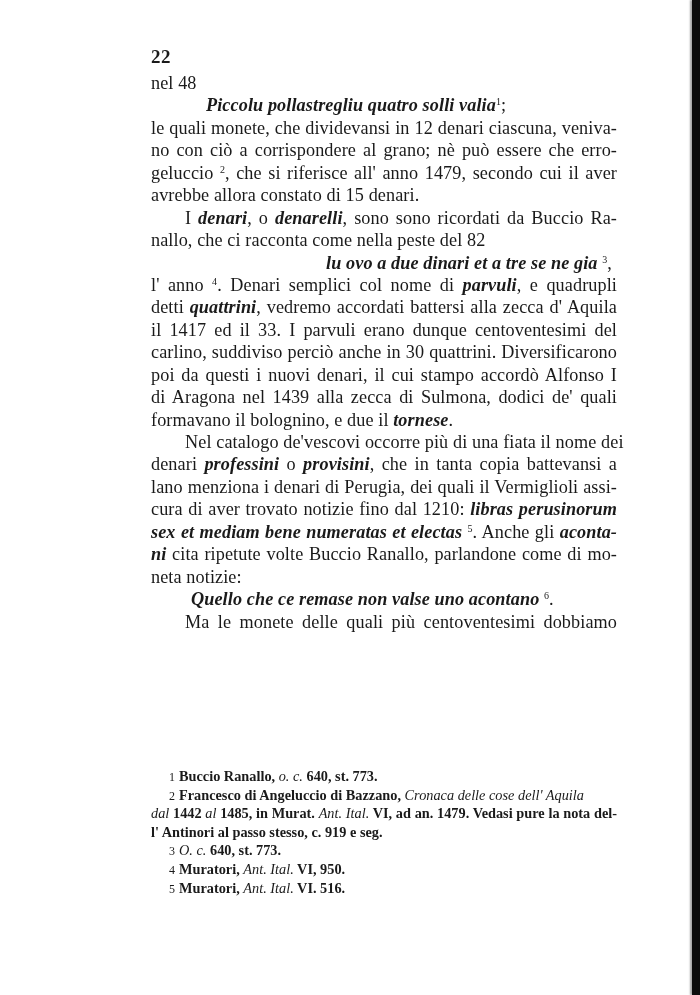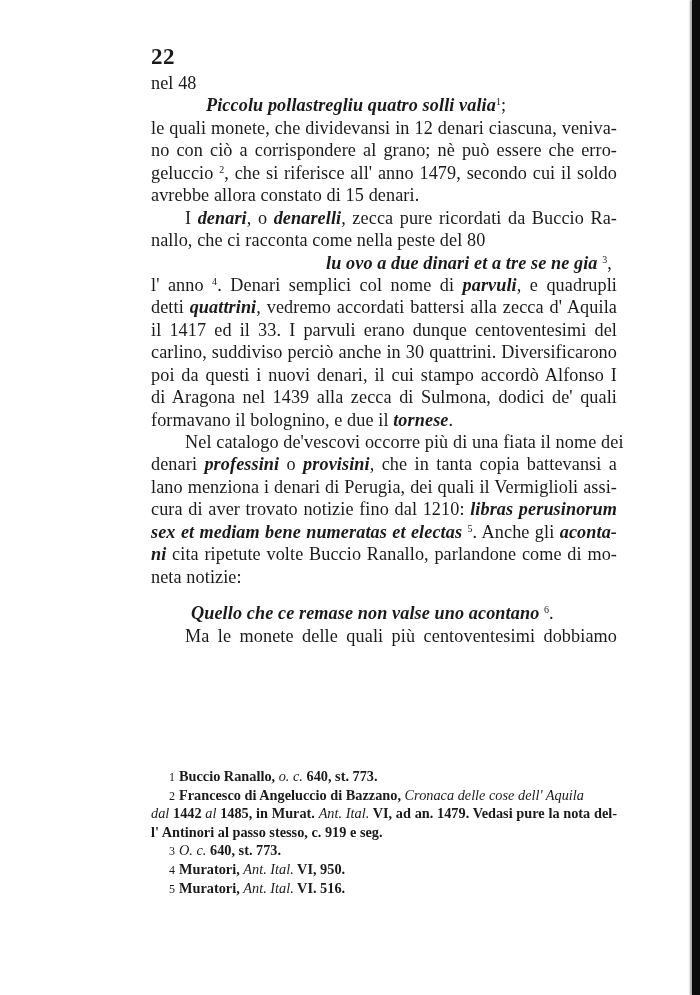--- a/index.html
+++ b/index.html
@@ -21,21 +21,21 @@
       background: #0d0d0d;
       box-shadow: -2px 0 2px rgba(0,0,0,0.35);
     }
     .page {
       position: absolute;
       left: 151px;
       top: 46px;
       width: 466px;
     }
     .page-number {
-      font-size: 23px;
+      font-size: 19px;
       font-weight: bold;
       line-height: 22px;
       height: 22px;
       margin-bottom: 4px;
       letter-spacing: 0.5px;
     }
     .body-text {
       font-size: 18.2px;
       line-height: 22.45px;
       letter-spacing: 0.1px;
@@ -46,21 +46,21 @@
       text-align: justify;
       text-align-last: justify;
       height: 22.45px;
       overflow: visible;
     }
     .line.last { text-align-last: left; }
     .line.indent { padding-left: 34px; }
     .line.verse { text-align-last: left; }
     .verse-1 { padding-left: 55px; }
     .verse-2 { padding-left: 175px; }
-    .verse-3 { padding-left: 40px; margin-top: 14px; }
+    .verse-3 { padding-left: 40px; }
     i, .it { font-style: italic; font-weight: bold; }
     sup { font-size: 10px; vertical-align: 6px; line-height: 0; }
     .footnotes {
       position: absolute;
       left: 151px;
       top: 767px;
       width: 466px;
       font-size: 14.3px;
       line-height: 18.6px;
       font-weight: bold;
@@ -80,24 +80,24 @@
 
 <div class="binding-edge"></div>
 
 <div class="page">
   <div class="page-number">22</div>
   <div class="body-text">
     <span class="line last"><span>nel 48</span></span>
     <span class="line verse verse-1"><i>Piccolu pollastregliu quatro solli valia</i><sup>1</sup><span>;</span></span>
     <span class="line"><span>le quali monete, che dividevansi in 12 denari ciascuna, veniva-</span></span>
     <span class="line"><span>no con ciò a corrispondere al grano; nè può essere che erro-</span></span>
-    <span class="line"><span>geluccio </span><sup>2</sup><span>, che si riferisce all' anno 1479, secondo cui il soldo</span></span>
+    <span class="line"><span>geluccio </span><sup>2</sup><span>, che si riferisce all' anno 1479, secondo cui il aver</span></span>
     <span class="line last"><span>avrebbe allora constato di 15 denari.</span></span>
-    <span class="line indent"><span>I </span><i>denari</i><span>, o </span><i>denarelli</i><span>, zecca pure ricordati da Buccio Ra-</span></span>
-    <span class="line last"><span>nallo, che ci racconta come nella peste del 80</span></span>
+    <span class="line indent"><span>I </span><i>denari</i><span>, o </span><i>denarelli</i><span>, sono sono ricordati da Buccio Ra-</span></span>
+    <span class="line last"><span>nallo, che ci racconta come nella peste del 82</span></span>
     <span class="line verse verse-2"><i>lu ovo a due dinari et a tre se ne gia</i><span> </span><sup>3</sup><span>,</span></span>
     <span class="line"><span>l' anno </span><sup>4</sup><span>. Denari semplici col nome di </span><i>parvuli</i><span>, e quadrupli</span></span>
     <span class="line"><span>detti </span><i>quattrini</i><span>, vedremo accordati battersi alla zecca d' Aquila</span></span>
     <span class="line"><span>il 1417 ed il 33. I parvuli erano dunque centoventesimi del</span></span>
     <span class="line"><span>carlino, suddiviso perciò anche in 30 quattrini. Diversificarono</span></span>
     <span class="line"><span>poi da questi i nuovi denari, il cui stampo accordò Alfonso I</span></span>
     <span class="line"><span>di Aragona nel 1439 alla zecca di Sulmona, dodici de' quali</span></span>
     <span class="line last"><span>formavano il bolognino, e due il </span><i>tornese</i><span>.</span></span>
     <span class="line indent"><span>Nel catalogo de'vescovi occorre più di una fiata il nome dei</span></span>
     <span class="line"><span>denari </span><i>professini</i><span> o </span><i>provisini</i><span>, che in tanta copia battevansi a</span></span>

